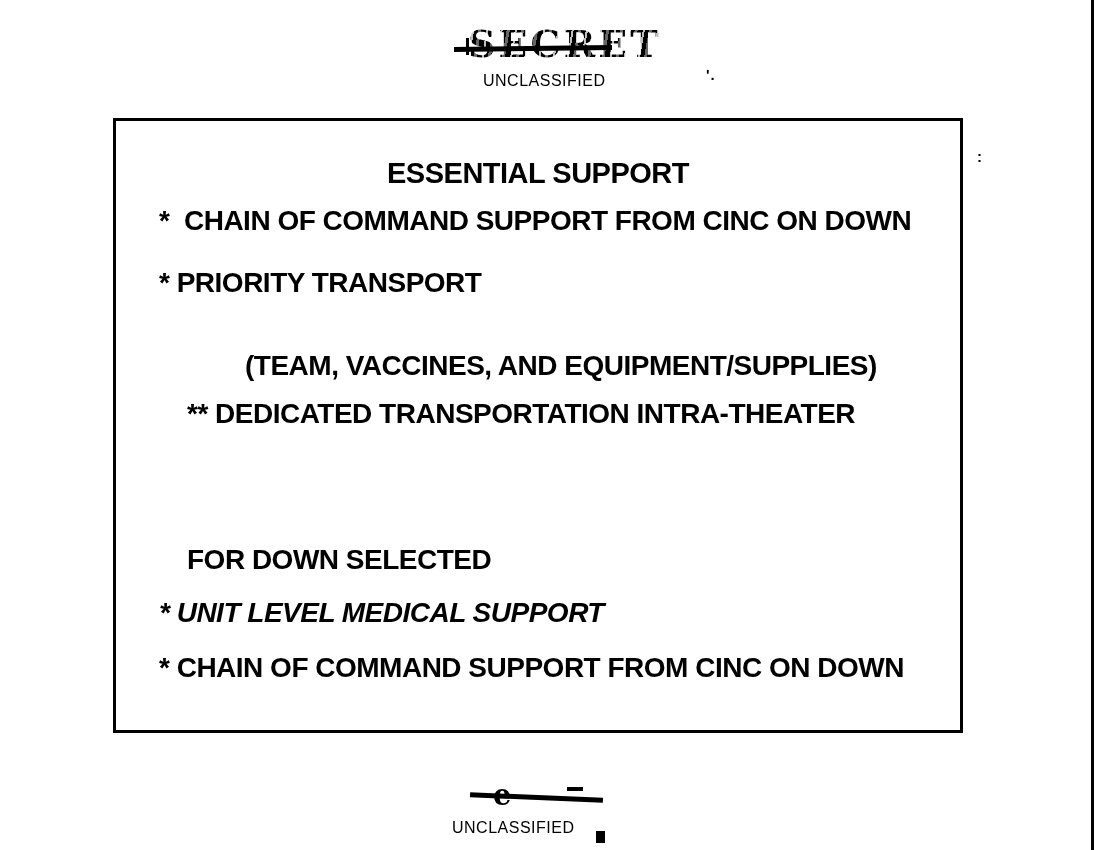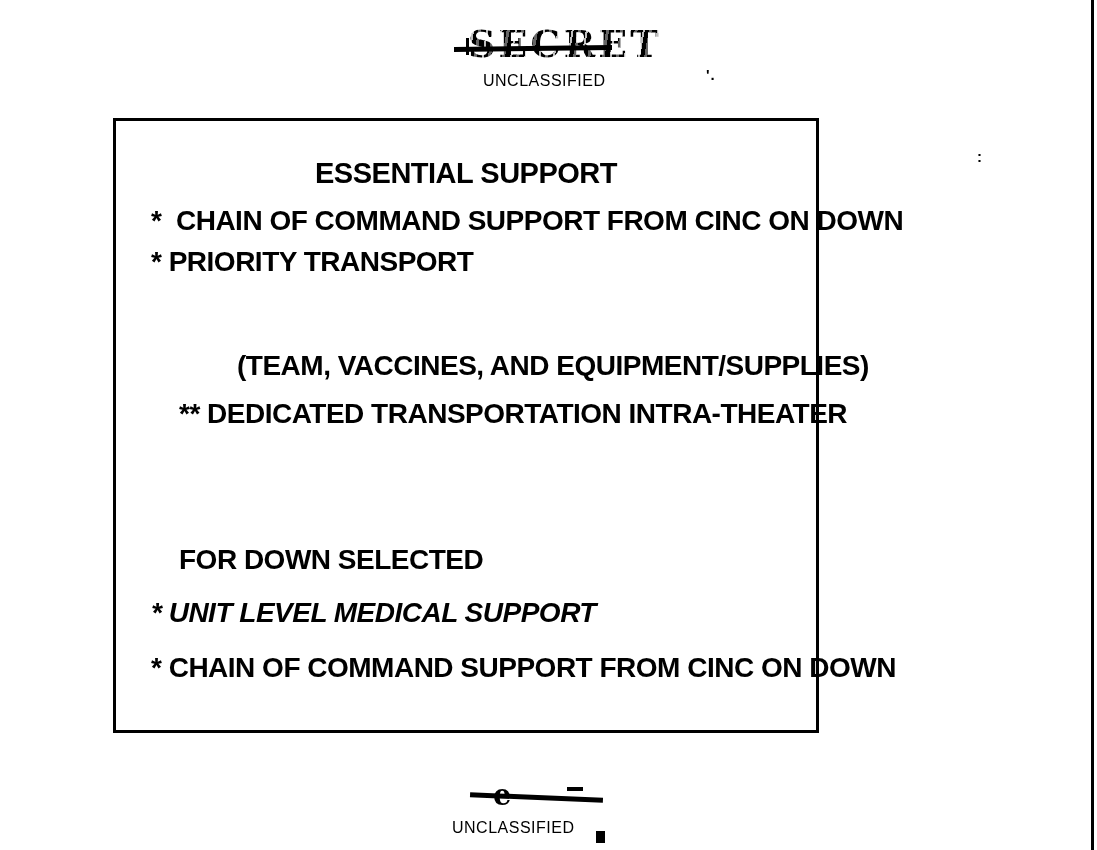--- a/index.html
+++ b/index.html
@@ -34,36 +34,36 @@
   .unclass{
     position:absolute;
     font-weight:normal;font-size:16px;letter-spacing:0.5px;line-height:1;
   }
   .top-unclass{left:483px;top:73px;}
   .stray-1{position:absolute;left:706px;top:66px;font-size:15px;font-weight:bold;letter-spacing:1px;}
   .stray-2{position:absolute;left:977px;top:148px;font-size:15px;font-weight:bold;}
 
   
   .slide-box{
-    position:absolute;left:113px;top:118px;width:706px;height:615px;
+    position:absolute;left:113px;top:118px;width:850px;height:615px;
     border:3px solid #000;box-sizing:border-box;padding-left:41px;
   }
   .slide-title{
     position:absolute;left:0;top:38px;width:100%;text-align:center;
     font-weight:bold;font-size:29px;letter-spacing:-0.5px;line-height:1;white-space:pre;
   }
   .line{
     position:absolute;
-    font-weight:bold;font-size:28px;letter-spacing:-0.5px;line-height:1;white-space:pre;
+    font-weight:bold;font-size:28px;letter-spacing:-0.5px;line-height:1;white-space:pre;margin-left:8px;
   }
   .ind0{left:35px;}
   .ind1{left:63px;}
   .ind2{left:121px;}
   .r0{top:86px;}
-  .r1{top:127px;}
+  .r1{top:148px;}
   .r2{top:182px;}
   .r3{top:231px;}
   .r4{top:279px;}
   .r5{top:327px;}
   .r6{top:375px;}
   .r7{top:425px;}
   .r8{top:478px;font-style:italic;}
   .r9{top:533px;}
 
   

